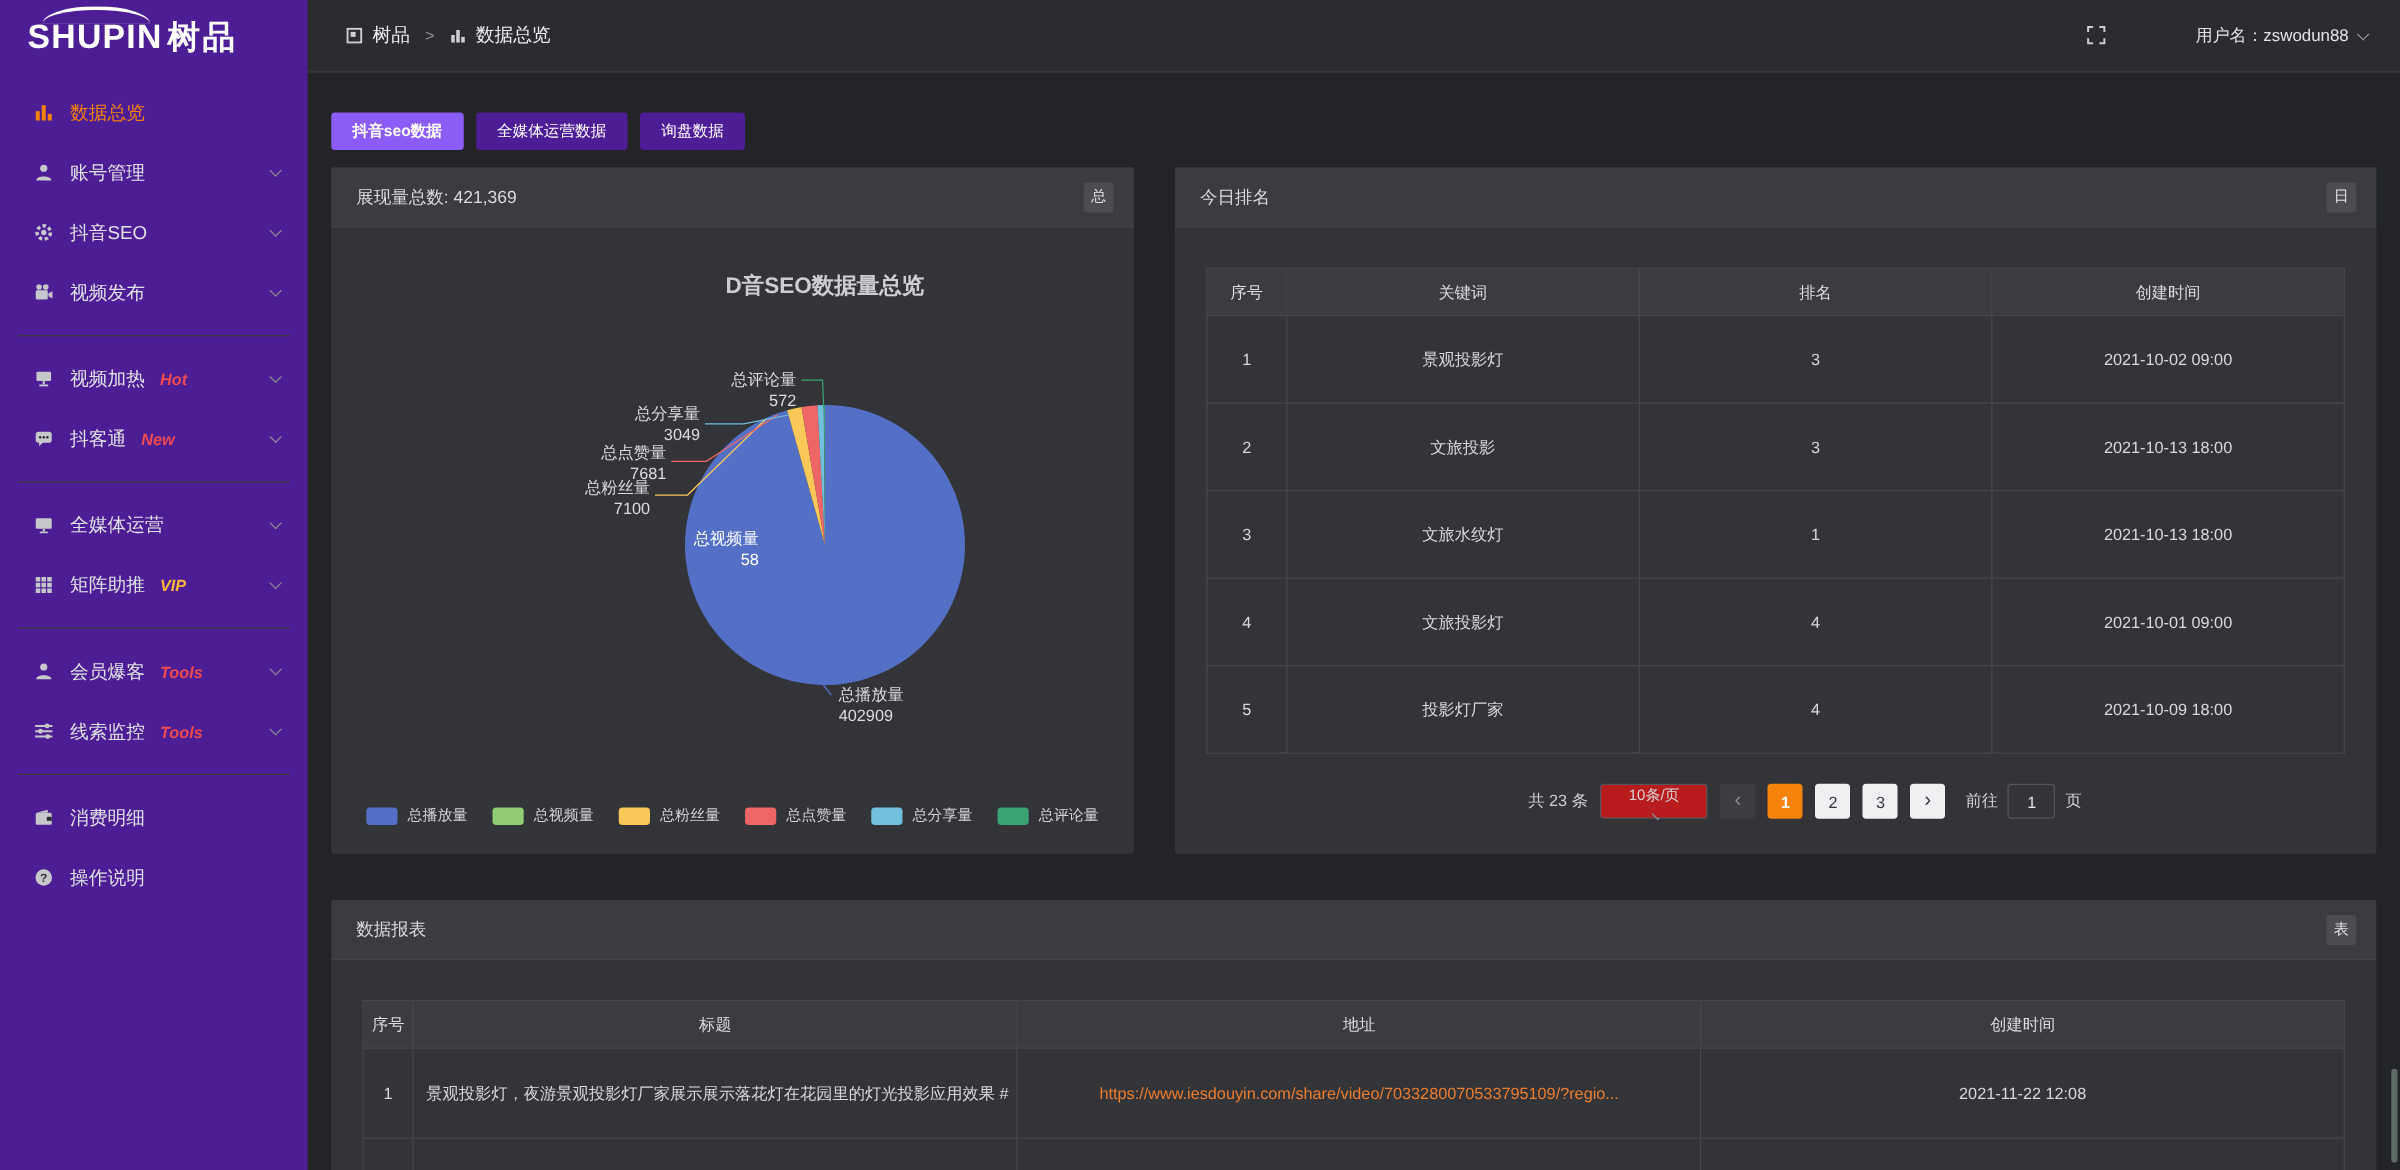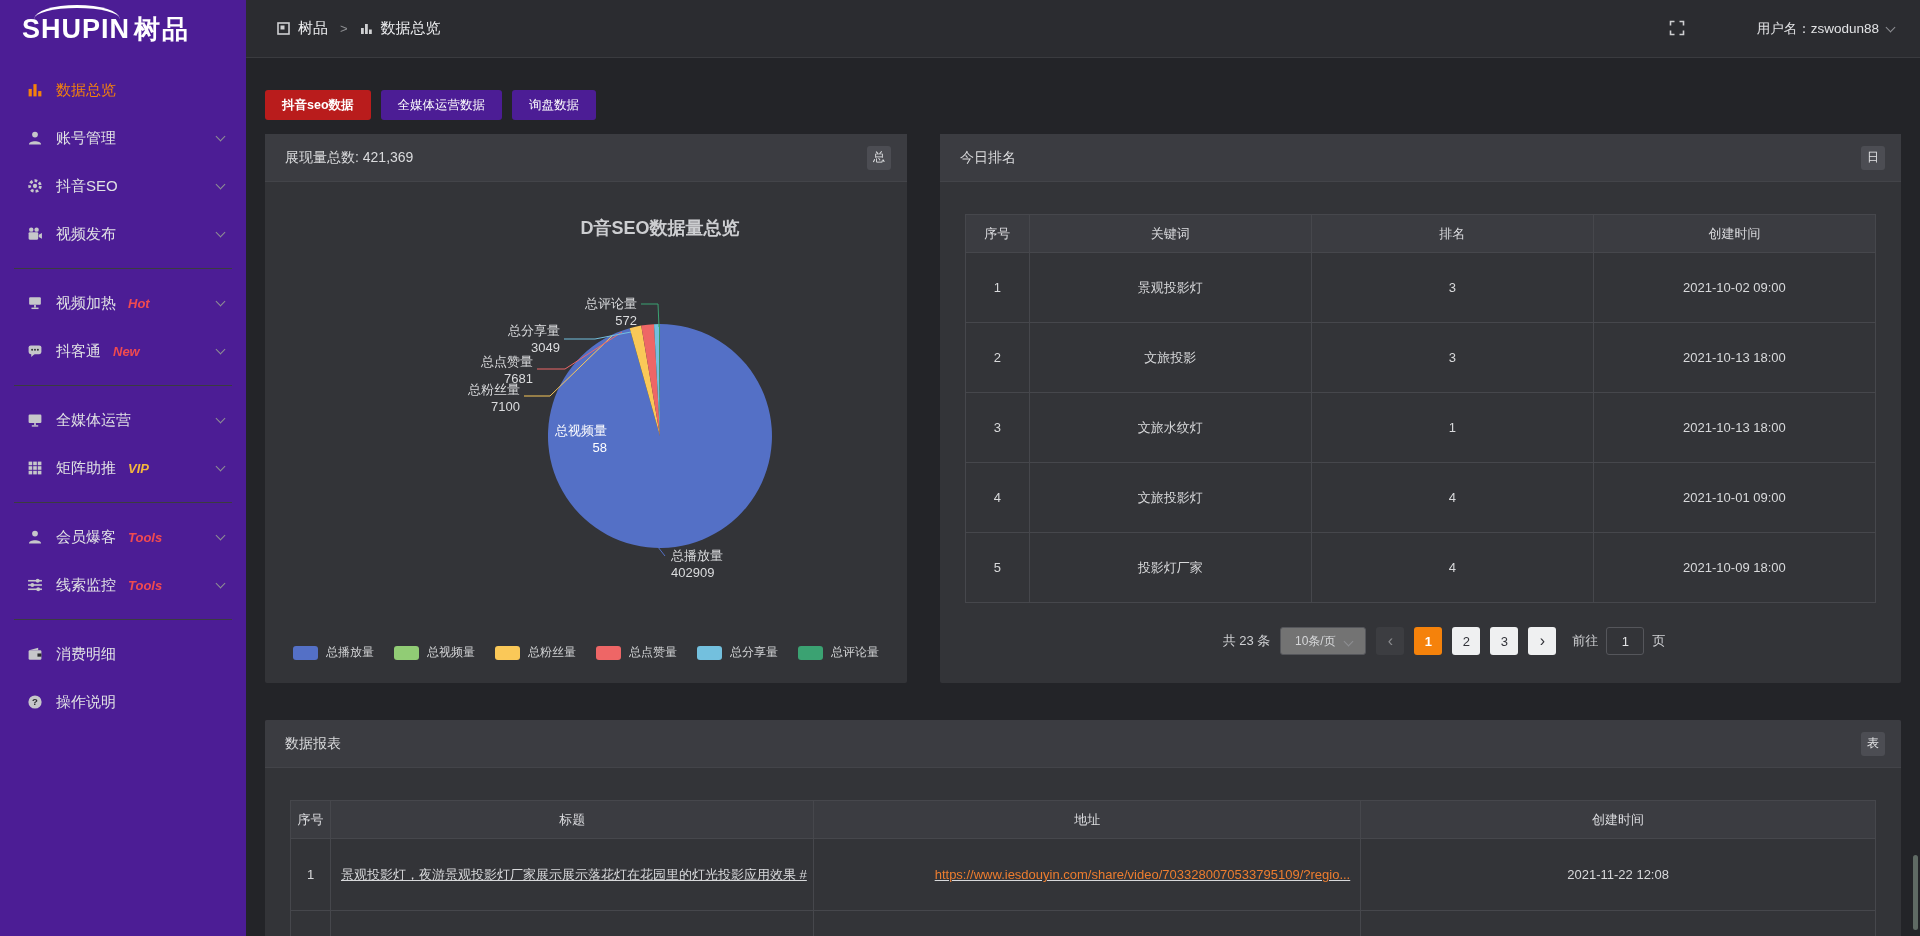--- a/index.html
+++ b/index.html
@@ -36,21 +36,21 @@
   .crumb svg { width:13px; height:13px; }
   .top-right { margin-left:auto; display:flex; align-items:center; gap:22px; }
   .fullscreen-btn { width:18px; height:18px; cursor:pointer; }
   .fullscreen-btn svg { width:16px; height:16px; stroke:#cdced0; fill:none; stroke-width:1.6; }
   .user-entry { display:flex; align-items:center; gap:8px; font-size:13.5px; color:#e2e3e5; cursor:pointer;margin-left:48px; }
   
   .content { padding:32px 19px 0 19px; }
   .tabs { display:flex; gap:10px; height:30px; }
   .tab { padding:0 17px; display:flex; align-items:center; font-size:12.5px; color:#fff;
     background:#4c1d95; border-radius:3px; cursor:pointer; }
-  .tab.active { background:#b91c1c; font-weight:bold; }
+  .tab.active { background:#8b5cf6; font-weight:bold; }
   .row { display:flex; margin-top:14px; gap:33px; }
   .panel { background:#333438; border-radius:2px; }
   .panel-head { height:48px; background:#3b3c41; display:flex; align-items:center;
     padding:0 16px 0 20px; border-bottom:1px solid #434449; }
   .panel-title { font-size:14px; color:#dadbdd; }
   .corner-badge { margin-left:auto; width:24px; height:24px; background:#4c4d53; border-radius:3px;
     color:#e3e4e6; font-size:12px; display:flex; align-items:center; justify-content:center; cursor:pointer; }
   .chart-panel { width:642px; height:549px; position:relative; }
   .rank-panel { flex:1; height:549px; }
   
@@ -59,27 +59,27 @@
   .legend-item { display:flex; align-items:center; gap:8px; cursor:pointer; }
   .legend-swatch { width:25px; height:14px; border-radius:3px; }
   .legend-label { font-size:12px; color:#d3d4d6; }
   
   table.grid { border-collapse:collapse; width:calc(100% - 50px); margin:32px 25px 0 25px; table-layout:fixed; }
   table.grid th, table.grid td { border:1px solid #46474c; text-align:center; font-weight:normal;
     font-size:13px; color:#d8d9db; overflow:hidden; white-space:nowrap; }
   table.grid th { background:#3b3c41; height:38px; color:#dcdde0; }
   .rank-table td { height:70px; }
   .report-table td { height:72px; padding:0 10px; }
-  .report-table td.l { text-align:right;text-decoration:underline; }
+  .report-table td.l { text-align:center; }
   a.ext-link { color:#ed7d2f; text-decoration:none; font-size:13px; }
   
   .pagination { display:flex; align-items:center; justify-content:center; gap:10px; margin-top:24px;
     font-size:13px; color:#cfd0d3;margin-left:47px; }
-  .page-size-select { width:86px; height:28px; border:1px solid #55565b; border-radius:3px; background:#737373;
-    display:flex; align-items:center; justify-content:center; gap:7px; font-size:12px; color:#d5d6d8; cursor:pointer; }
+  .page-size-select { width:86px; height:28px; border:1px solid #55565b; border-radius:3px; background:#b91c1c;
+    display:flex; align-items:center; justify-content:center; gap:7px; font-size:12px; color:#d5d6d8; cursor:pointer;flex-direction:column; }
   .page-size-select .chev { margin:0 0 0 2px; border-color:#8e8f93; }
   .pg-btn { min-width:28px; height:28px; border-radius:3px; display:flex; align-items:center;
     justify-content:center; font-size:13px; cursor:pointer; }
   .pg-prev { background:#3c3d41; color:#8a8b8e; font-size:16px; }
   .pg-num { background:#eff0f1; color:#33343a; }
   .pg-num.active { background:#f5820b; color:#fff; font-weight:bold; }
   .pg-next { background:#eff0f1; color:#33343a; font-size:16px; }
   .goto { display:flex; align-items:center; gap:8px; margin-left:6px; }
   .goto-input { width:38px; height:28px; background:transparent; border:1px solid #55565b; border-radius:3px;
     color:#e2e3e5; font-size:13px; text-align:center; font-family:inherit; }

